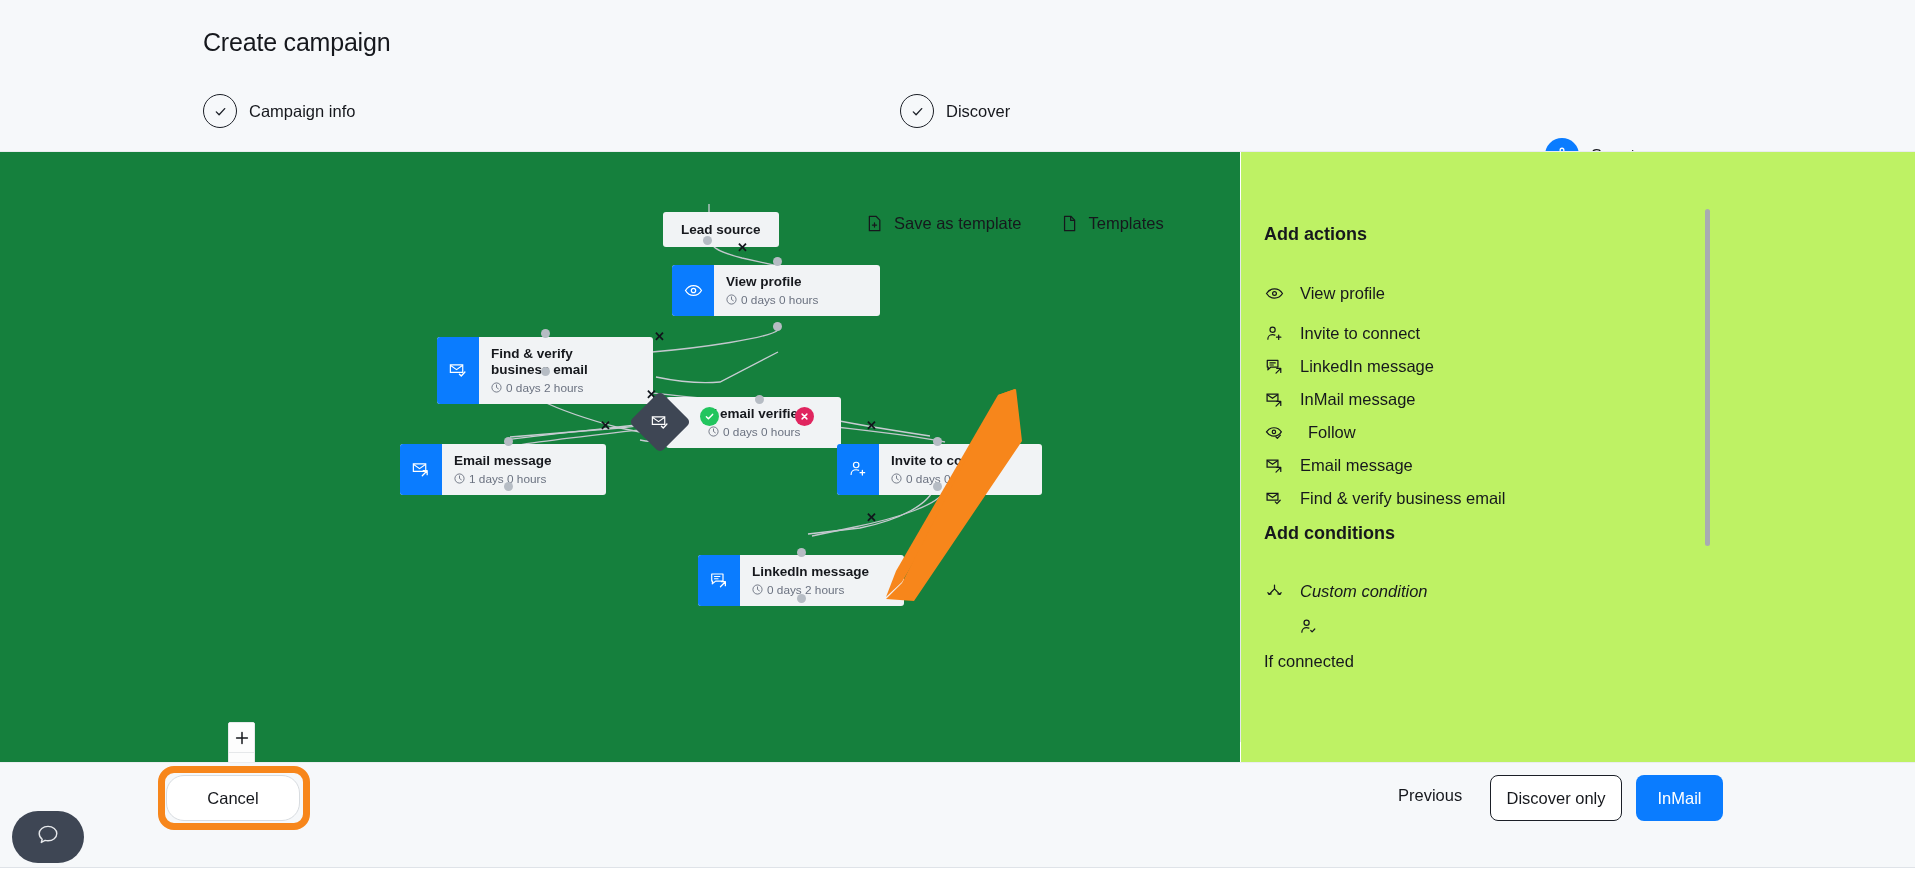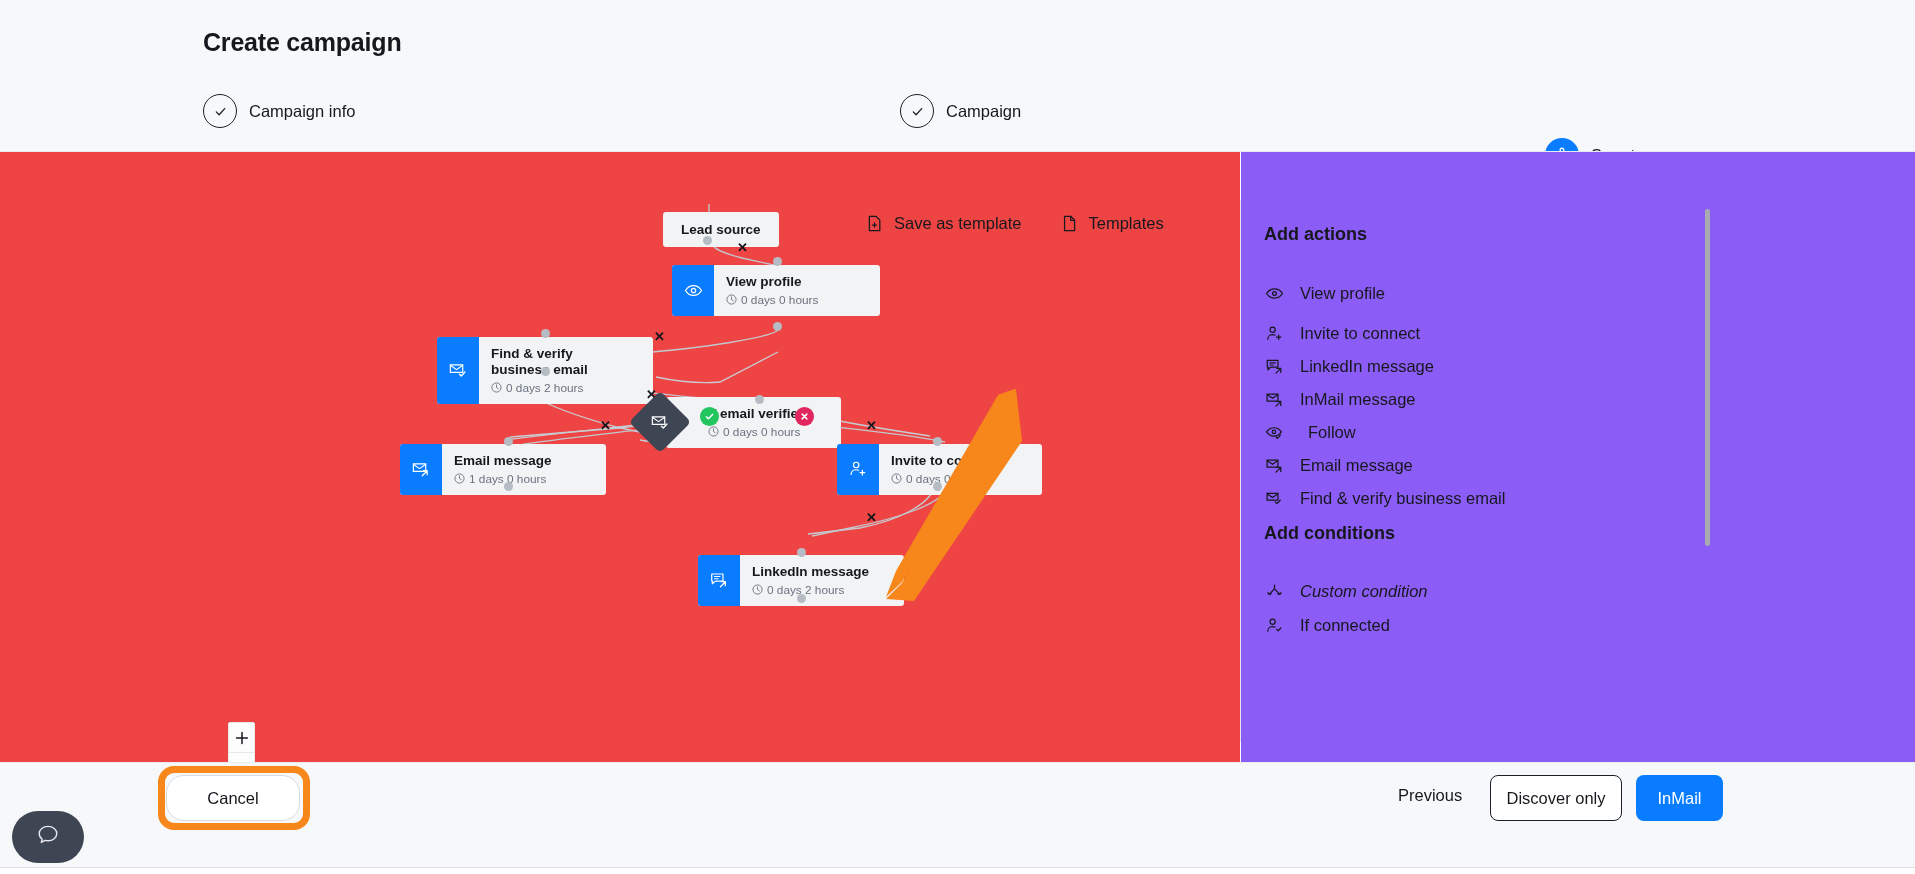--- a/index.html
+++ b/index.html
@@ -11,21 +11,21 @@
   }
   .page { position: relative; width: 1915px; height: 874px; background:#ffffff; }
 
   
   .header {
     position: absolute; left:0; top:0; width:1915px; height:152px;
     background:#f6f8fa;
   }
   .page-title {
     position:absolute; left:203px; top:28px;
-    font-size:25px; font-weight:700; color:#16181d; letter-spacing:-0.2px;
+    font-size:25px; font-weight:400; color:#16181d; letter-spacing:-0.2px;
   }
   .stepper { position:absolute; left:0; top:94px; width:1915px; height:44px; }
   .step { position:absolute; display:flex; align-items:center; gap:12px; }
   .step-circle {
     width:34px; height:34px; border-radius:50%;
     display:flex; align-items:center; justify-content:center;
     flex:0 0 auto;
   }
   .step-circle.done { border:1.5px solid #1b1f27; background:transparent; }
   .step-circle.active { background:#0a7cff; border:none; }
@@ -33,21 +33,21 @@
   .step-line {
     position:absolute; top:110px; height:1px; background:#dfe3e8;
   }
   .header-bottom-border {
     position:absolute; left:0; top:151px; width:1915px; height:1px; background:#e9ecef;
   }
 
   
   .canvas {
     position:absolute; left:0; top:152px; width:1240px; height:610px;
-    background:#ef4444; overflow:hidden;
+    background:#15803d; overflow:hidden;
   }
   .canvas-toolbar {
     position:absolute; left:865px; top:215px;
     display:flex; gap:38px; align-items:center;
   }
   .tool-btn {
     display:flex; align-items:center; gap:10px;
     font-size:16.5px; color:#16181d; cursor:pointer; background:none; border:none;
     font-family:"Liberation Sans", sans-serif;
   }
@@ -112,21 +112,21 @@
   }
   .zoom-btn {
     height:30px; display:flex; align-items:center; justify-content:center;
     border-bottom:1px solid #e6e8ea; cursor:pointer; background:#fdfdfd;
   }
   .zoom-btn:last-child { border-bottom:none; }
 
   
   .sidebar {
     position:absolute; left:1241px; top:152px; width:674px; height:610px;
-    background:#8b5cf6;
+    background:#bef264;
   }
   .sidebar-divider {
     position:absolute; left:1240px; top:200px; width:1px; height:542px; background:#e4e7ea;
   }
   .sb-heading {
     position:absolute; font-size:18px; font-weight:700; color:#16181d;
   }
   .sb-item {
     position:absolute; display:flex; align-items:center; gap:16px;
     font-size:16.5px; color:#16181d; cursor:pointer; white-space:nowrap;
@@ -198,21 +198,21 @@
         </div>
         <span class="step-label">Campaign info</span>
       </div>
 
       <div class="step" style="left:900px; top:0;">
         <div class="step-circle done">
           <svg width="15" height="15" viewBox="0 0 16 16" fill="none">
               <path d="M3.5 8.4l3 3 6-6.5" stroke="#1b1f27" stroke-width="1.4" stroke-linecap="round" stroke-linejoin="round"></path>
             </svg>
         </div>
-        <span class="step-label">Campaign</span>
+        <span class="step-label">Discover</span>
       </div>
 
       <div class="step" style="left:1545px; top:0;margin-top:44px;">
         <div class="step-circle active">
           <svg width="18" height="18" viewBox="0 0 20 20" fill="none">
             <circle cx="10" cy="4.6" r="2.1" stroke="#fff" stroke-width="1.4"></circle>
             <circle cx="5" cy="15.4" r="2.1" stroke="#fff" stroke-width="1.4"></circle>
             <circle cx="15" cy="15.4" r="2.1" stroke="#fff" stroke-width="1.4"></circle>
             <path d="M10 6.7v2.6M5 13.3v-1.6h10v1.6" stroke="#fff" stroke-width="1.4" stroke-linecap="round"></path>
           </svg>
@@ -539,21 +539,21 @@
     <div class="sb-item" style="left:23px; top:430px;font-style:italic;">
       <span class="sb-ico">
         <svg width="19" height="19" viewBox="0 0 20 20" fill="none">
             <path d="M10 3.2v4M10 7.2L4.4 13M10 7.2L15.6 13" stroke="#16181d" stroke-width="1.3" stroke-linecap="round"></path>
             <path d="M3 11.2l1.3 1.9 2.2-.5M17 11.2l-1.3 1.9-2.2-.5" stroke="#16181d" stroke-width="1.3" stroke-linecap="round" stroke-linejoin="round"></path>
           </svg>
       </span>
       <span>Custom condition</span>
     </div>
 
-    <div class="sb-item" style="left:23px; top:464px;">
+    <div class="sb-item" style="left:23px; top:464px;flex-direction:column;">
       <span class="sb-ico">
         <svg width="19" height="19" viewBox="0 0 20 20" fill="none">
             <circle cx="8" cy="6" r="2.7" stroke="#16181d" stroke-width="1.3"></circle>
             <path d="M3 16c0-2.9 2.2-4.8 5-4.8.9 0 1.7.2 2.4.5" stroke="#16181d" stroke-width="1.3" stroke-linecap="round"></path>
             <path d="M12.4 14.2l1.4 1.4 2.8-3" stroke="#16181d" stroke-width="1.3" stroke-linecap="round" stroke-linejoin="round"></path>
           </svg>
       </span>
       <span>If connected</span>
     </div>
   </div>

